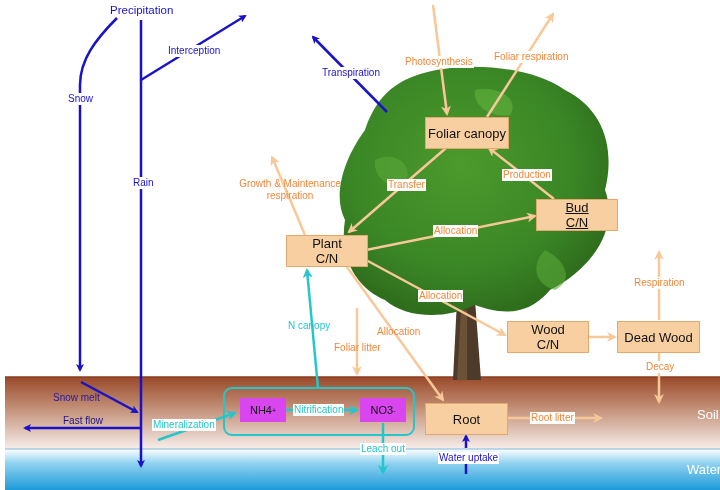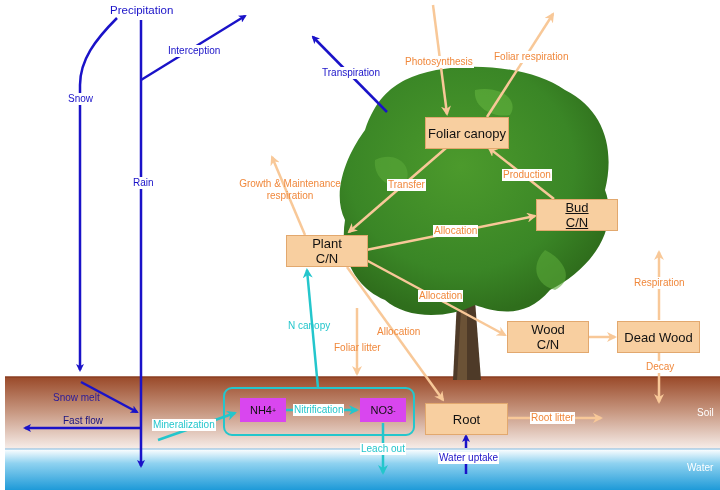--- a/index.html
+++ b/index.html
@@ -5,21 +5,21 @@
   html, body { margin:0; padding:0; background:#fff; }
   body { width:720px; height:490px; position:relative; overflow:hidden; font-family:"Liberation Sans", sans-serif; }
   #stage { position:absolute; left:5px; top:0; width:720px; height:490px; }
   .lbl { position:absolute; font-size:10px; white-space:nowrap; line-height:12px; }
   .blue { color:#1a12c8; }
   .orange { color:#f0883c; }
   .teal { color:#24c6cc; }
   .bg-white { background:#fff; padding:0 1px; }
   .box { position:absolute; background:#f8cfa0; border:1px solid #e2a86e; color:#111; font-size:13px; text-align:center; display:flex; flex-direction:column; justify-content:center; align-items:center; line-height:15px; }
   .nbox { position:absolute; background:#d946ef; color:#111; font-size:11px; display:flex; align-items:center; justify-content:center; }
-  .layer-lbl { position:absolute; color:#fff; font-size:10px; }
+  .layer-lbl { position:absolute; color:#fff; font-size:13px; }
   sup { font-size:7px; }
 </style>
 </head>
 <body>
 
 <div id="stage">
 <svg width="720" height="490" style="position:absolute;left:0;top:0">
   <defs>
     <linearGradient id="soilGrad" x1="0" y1="0" x2="0" y2="1">
       <stop offset="0" stop-color="#9a4a2a"></stop>

